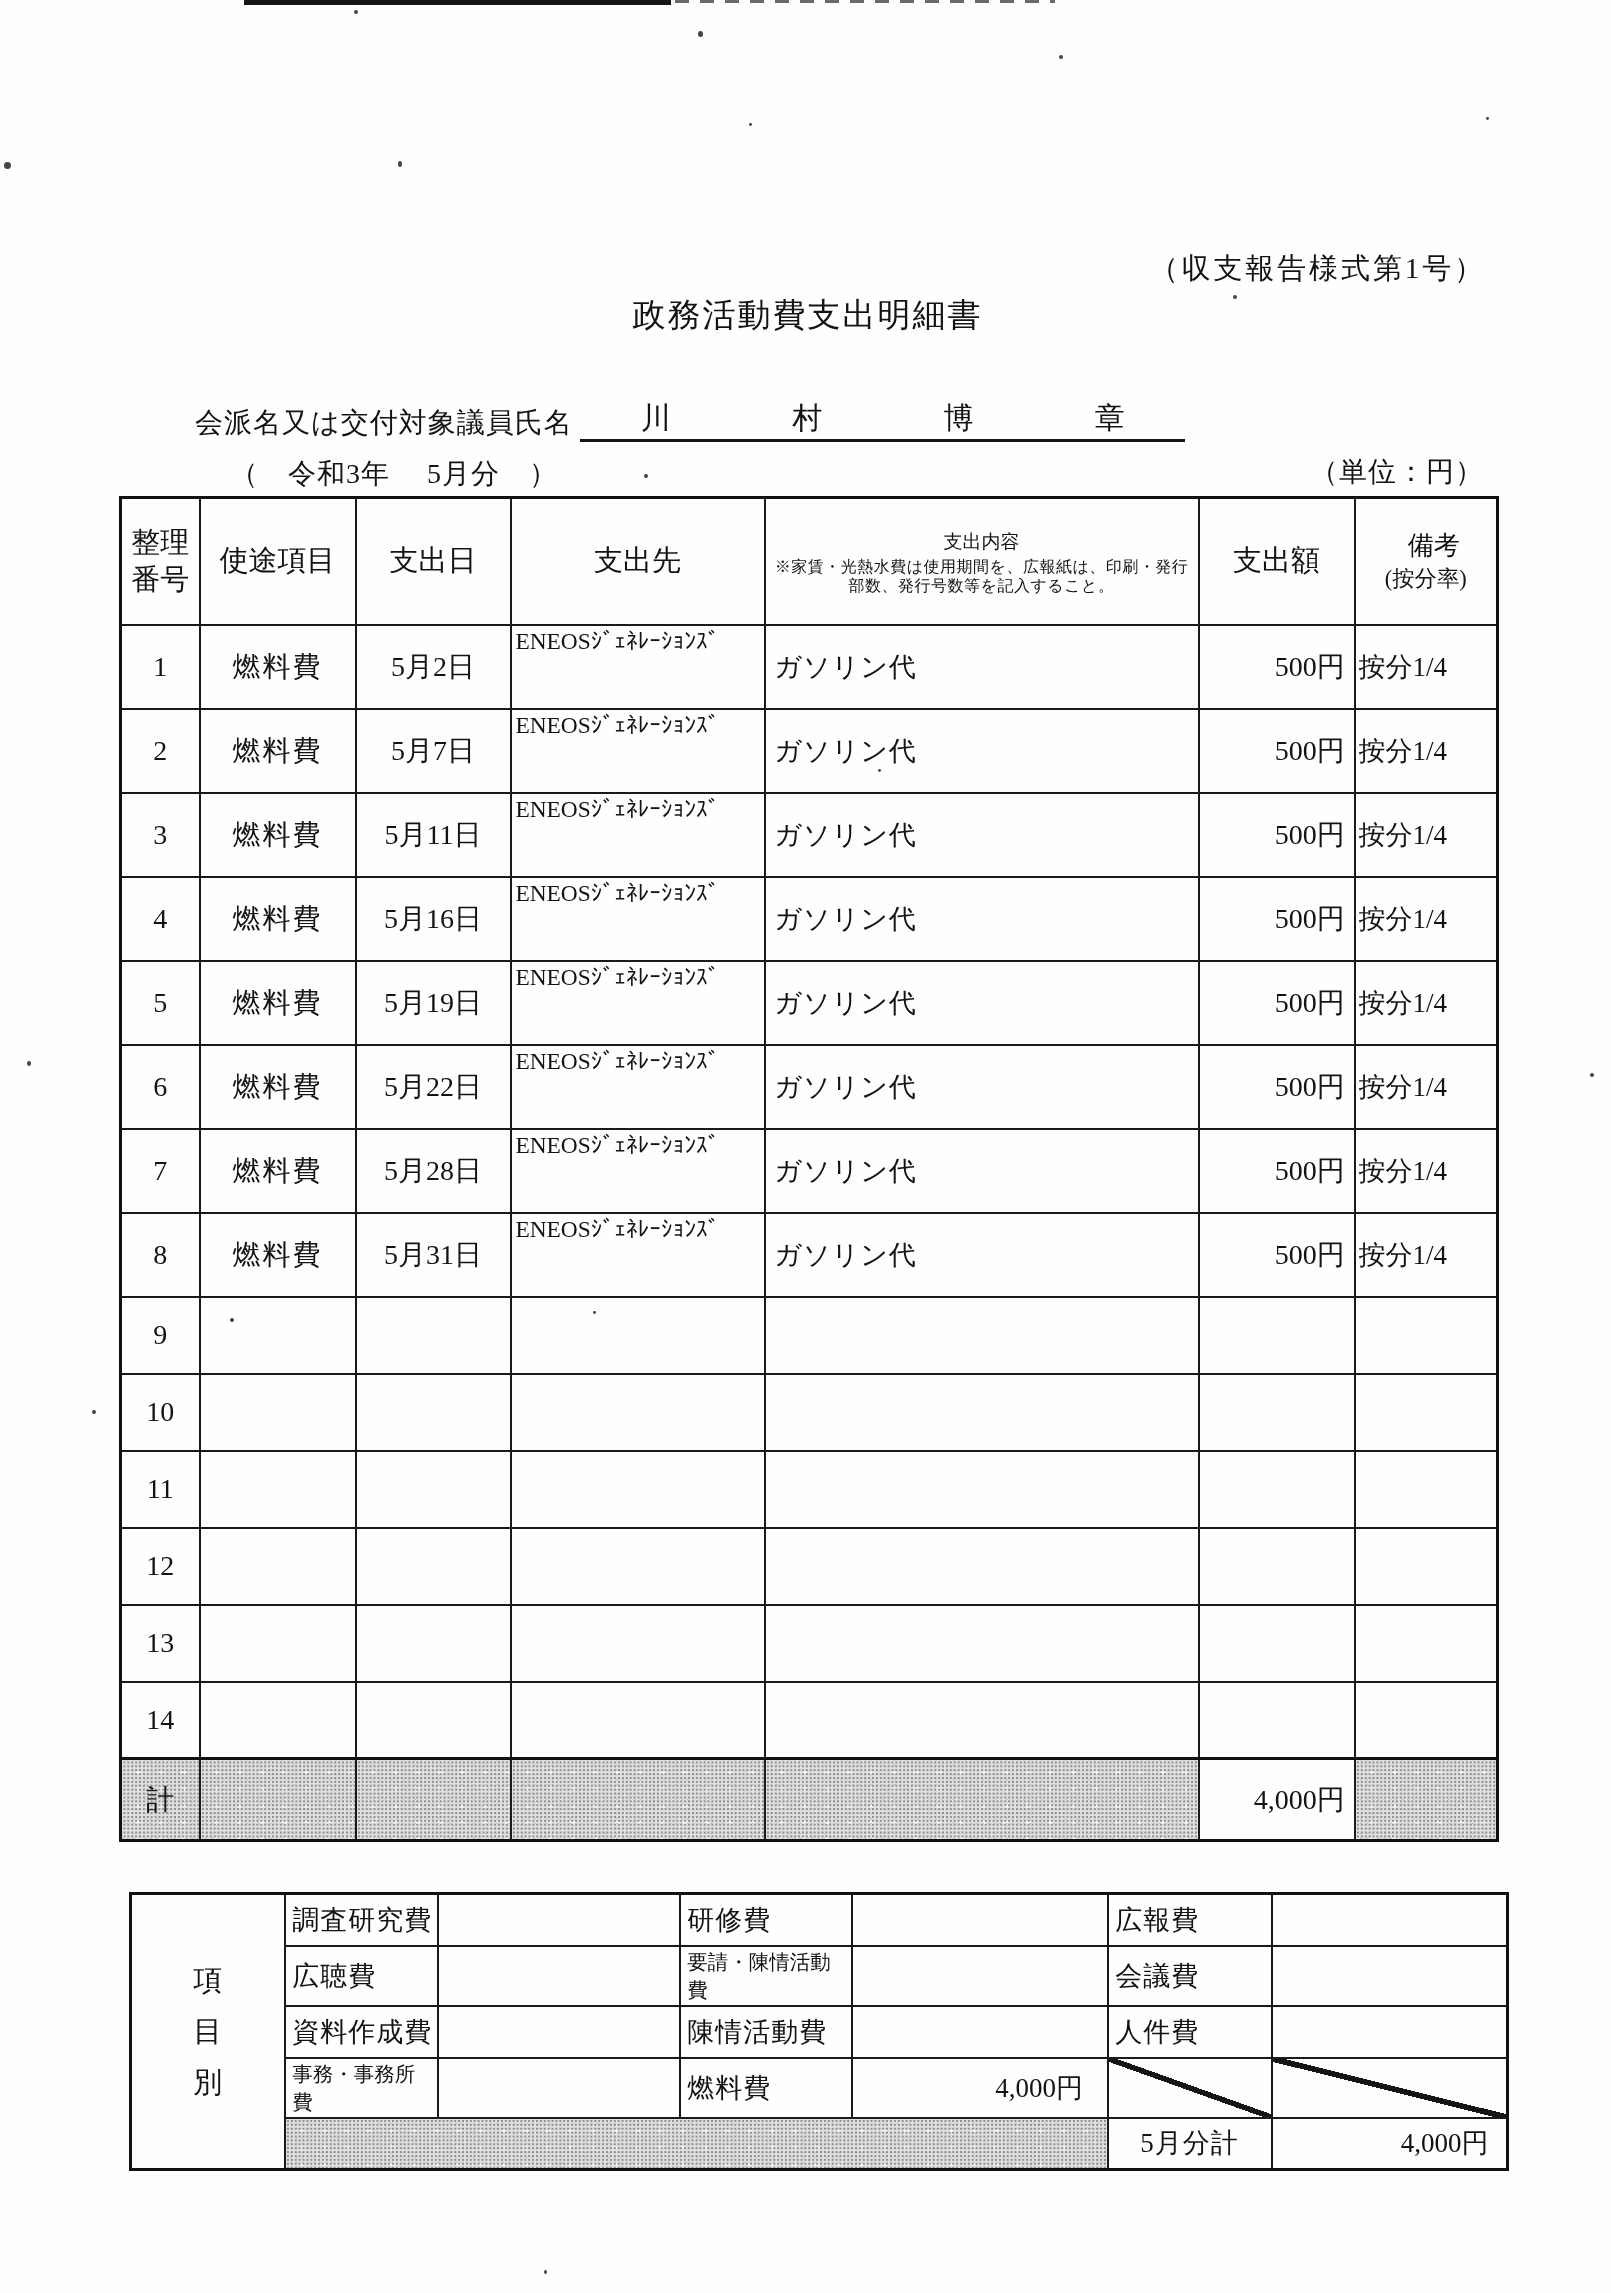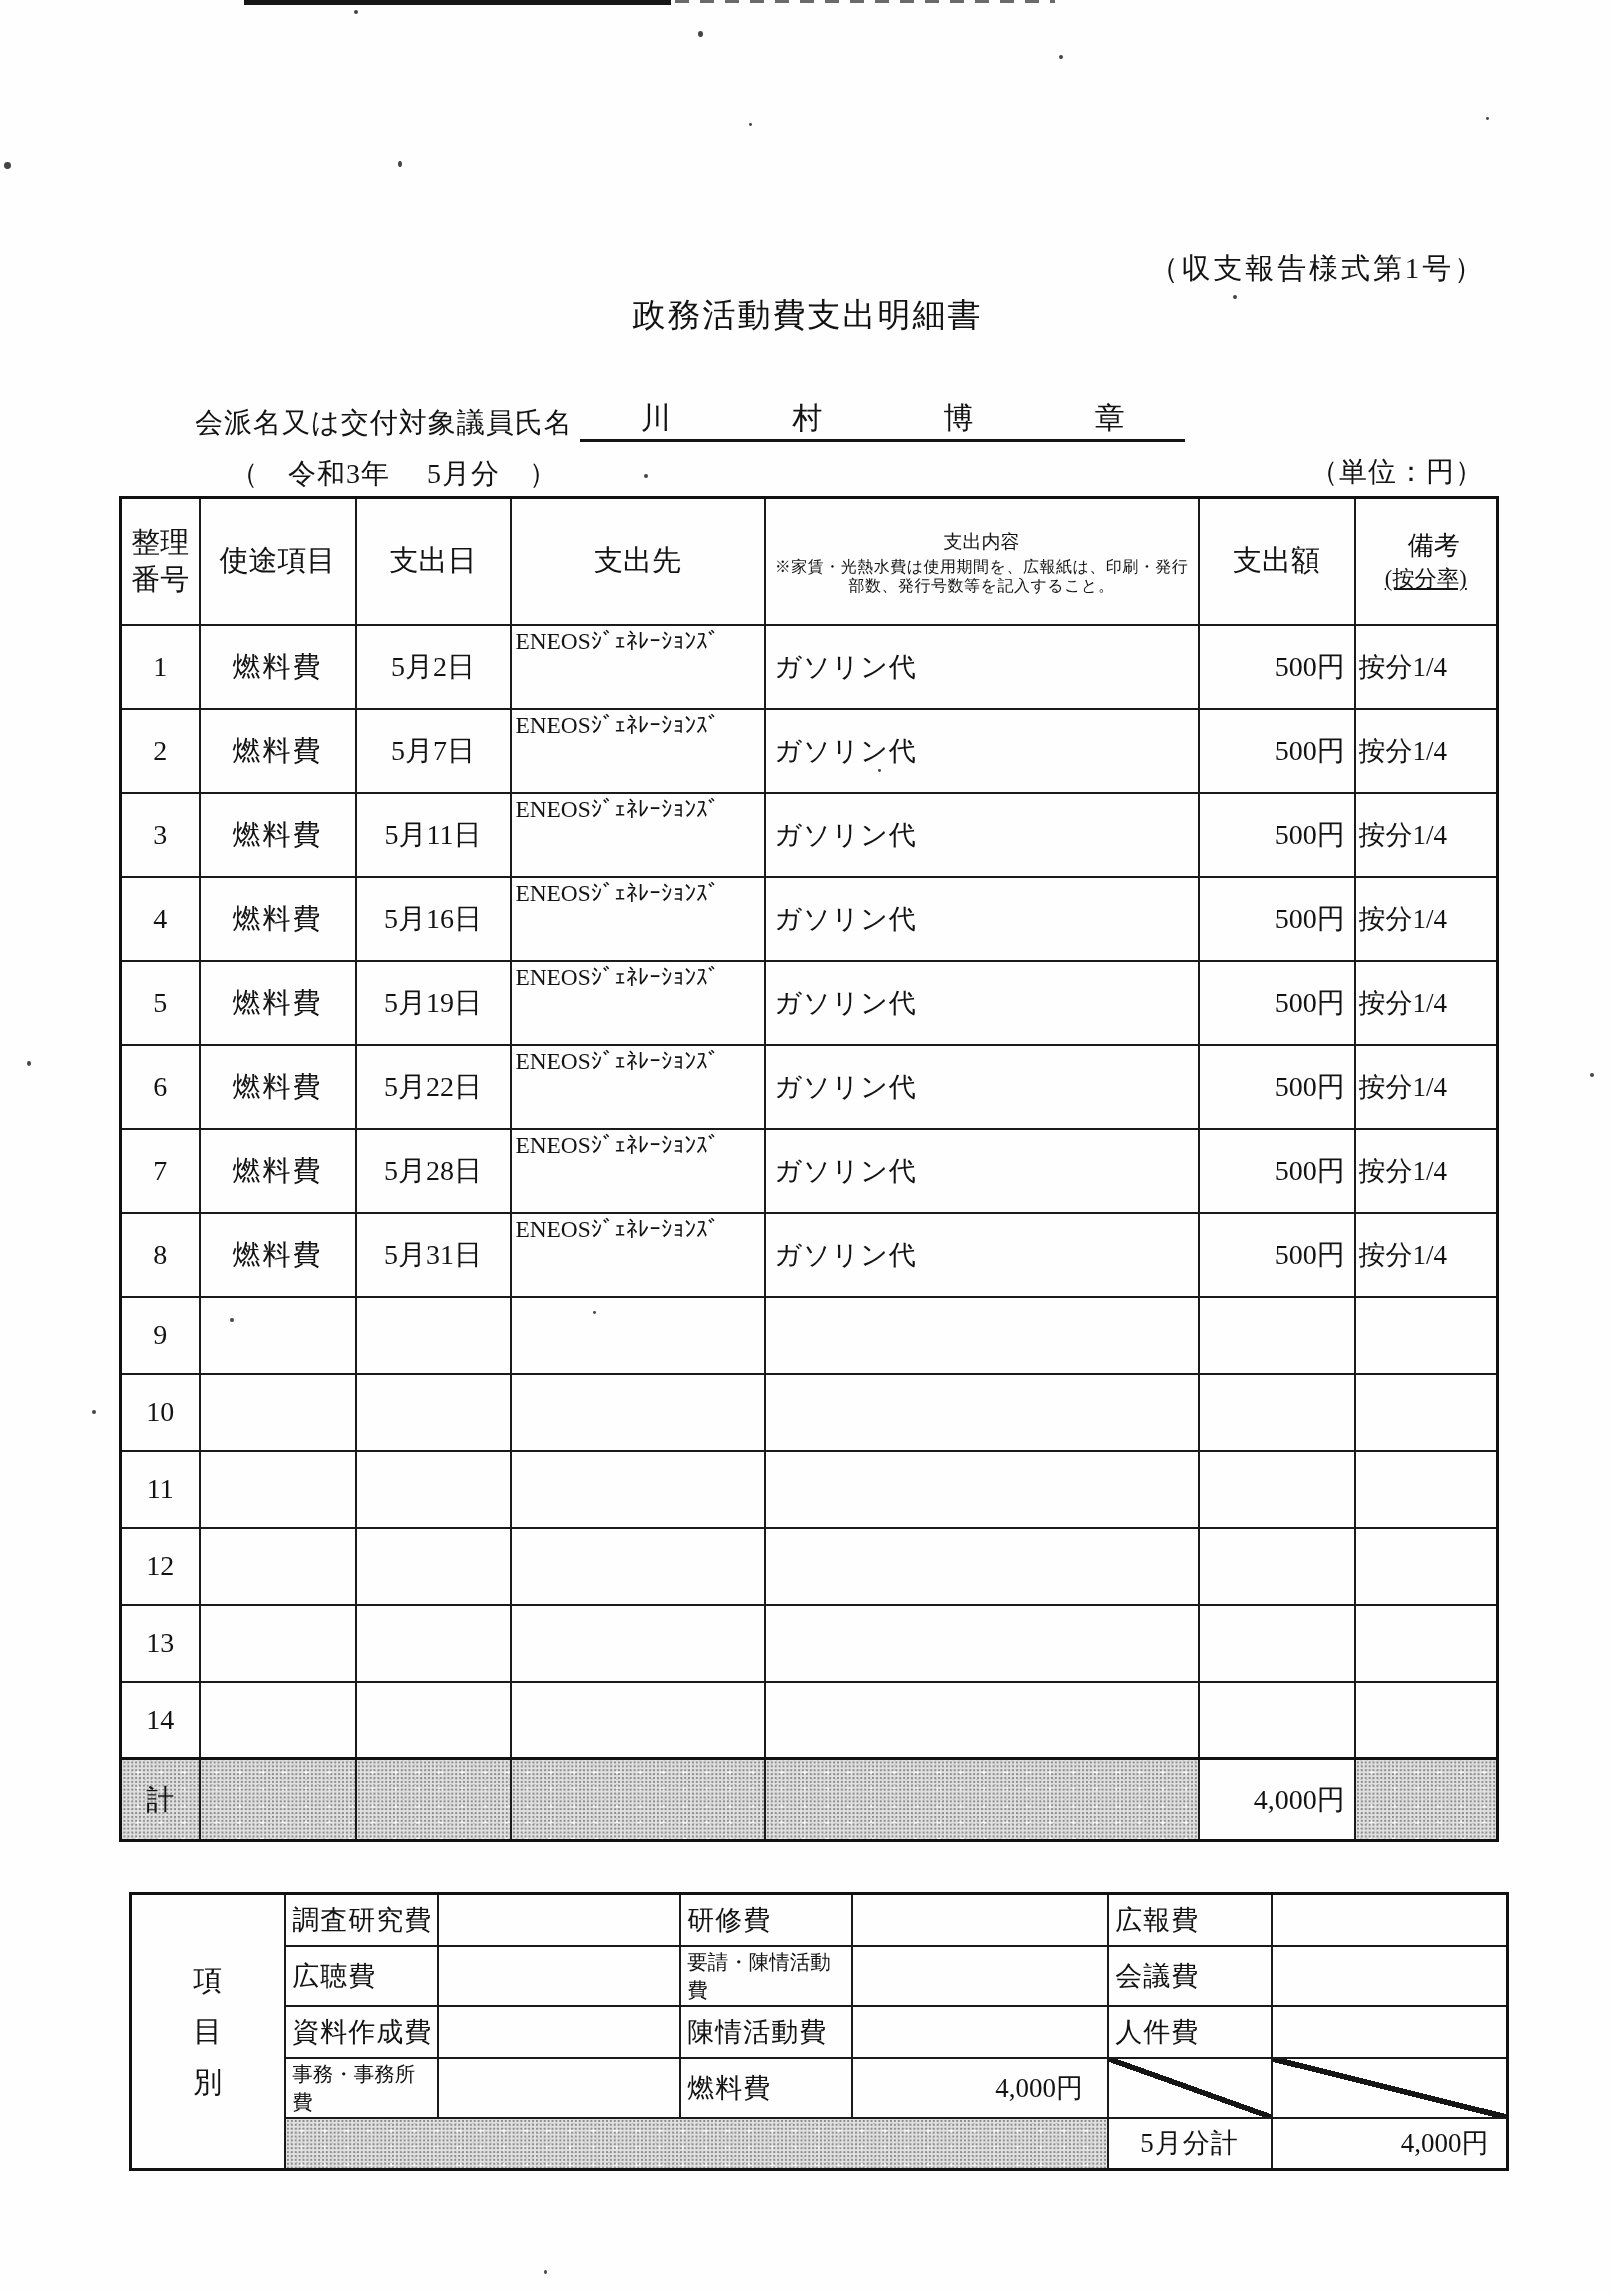--- a/index.html
+++ b/index.html
@@ -54,21 +54,21 @@
   .main-table thead tr{height:127px;}
   .main-table thead th{font-size:29px;text-align:center;vertical-align:middle;}
   .seq-header-text{width:64px;margin:17px auto;line-height:1.3;}
   .content-header{vertical-align:top;}
   .content-header .content-title{font-size:19px;text-align:center;margin-top:5.9px;}
   .content-header .content-note{
     font-size:16px;text-align:center;line-height:1.22;
     padding:2px 5.9px 3.9px 5.9px;letter-spacing:0.5px;
   }
   .remarks-header .r1{font-size:26px;margin-left:16px;}
-  .remarks-header .r2{font-size:22.4px;margin-top:0;text-decoration:underline;}
+  .remarks-header .r2{font-size:22.4px;margin-top:0;}
   .main-table tbody tr{height:84px;}
   .main-table tbody tr:nth-child(n+9){height:77px;}
   .c-seq{text-align:center;font-size:28px;}
   .c-cat{text-align:center;font-size:28px;letter-spacing:2px;}
   .c-date{text-align:center;font-size:28px;}
   .c-payee{vertical-align:top;text-align:left;padding:1px 3.9px;}
   .c-payee .payee-text{font-size:23.4px;line-height:1.25;max-width:210px;word-break:break-all;}
   .c-content{text-align:left;font-size:27px;padding-left:8.8px;letter-spacing:1px;}
   .c-amount{text-align:right;font-size:28px;padding-right:8.8px;}
   .c-remarks{text-align:left;font-size:27px;padding-left:2.9px;}

